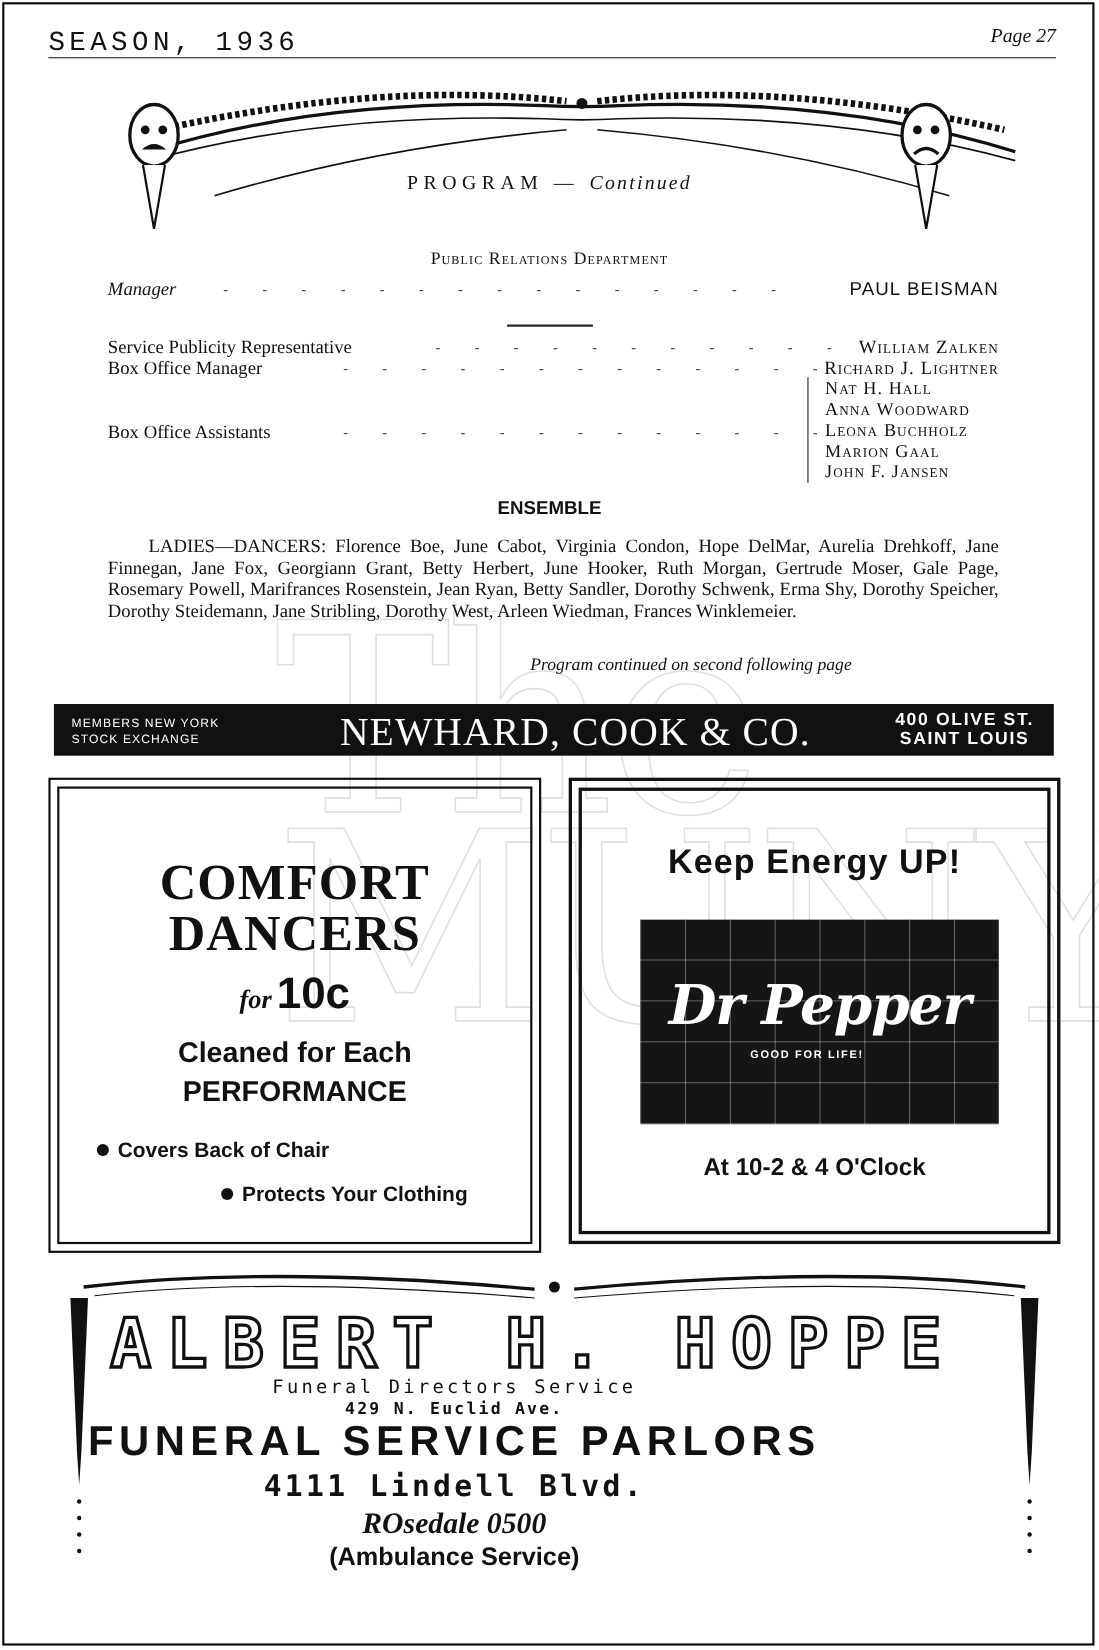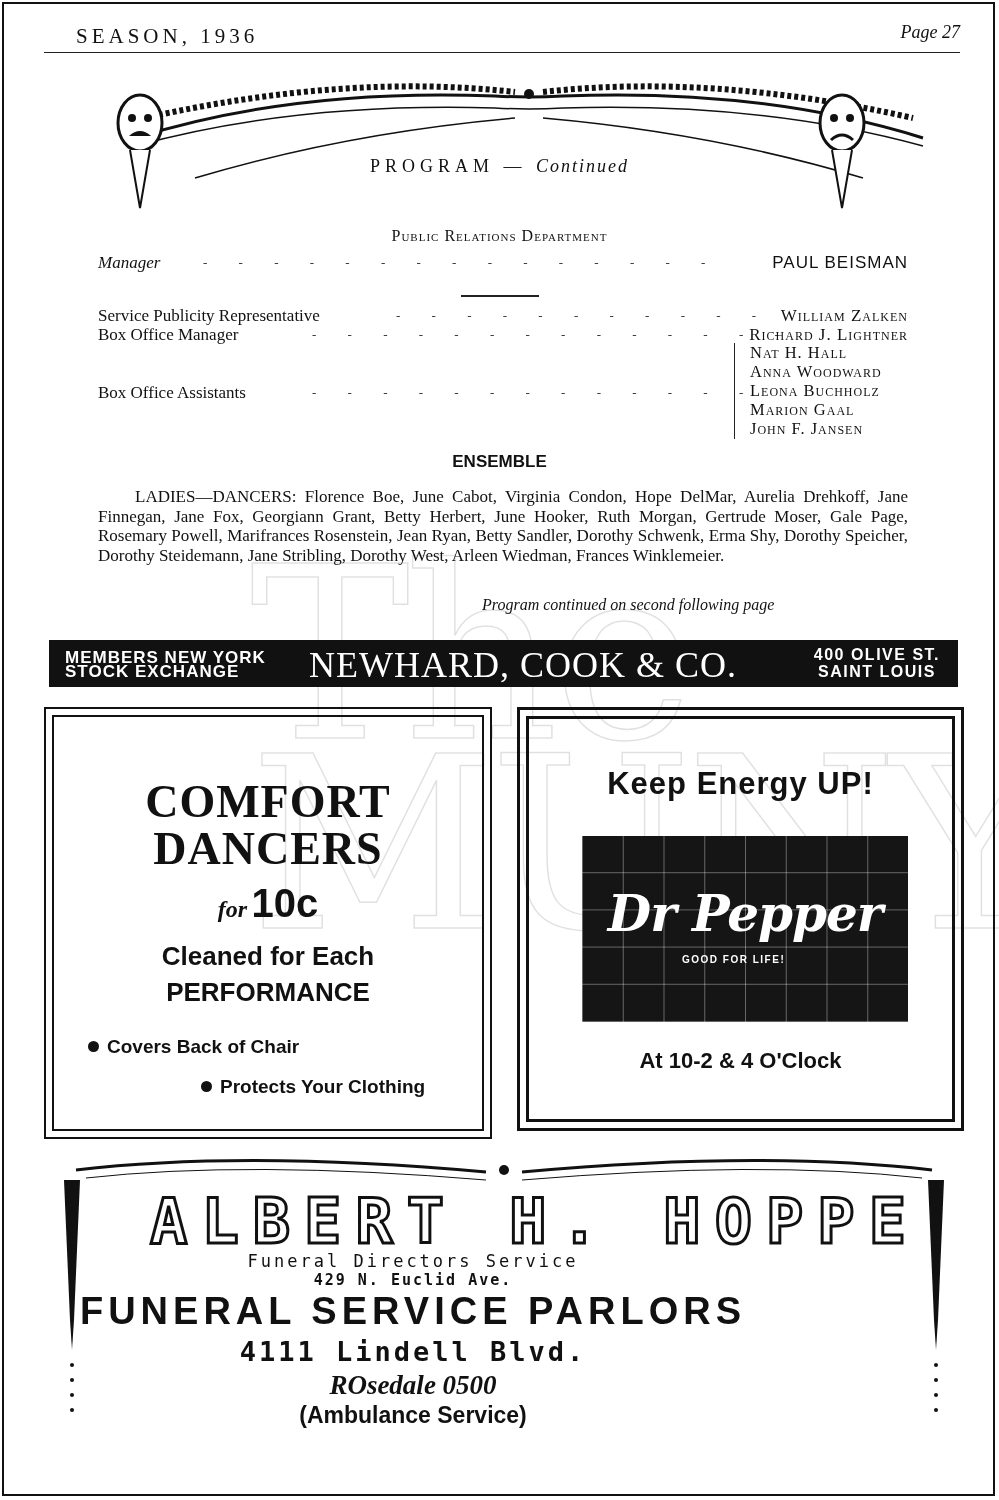--- a/index.html
+++ b/index.html
@@ -1,57 +1,57 @@
 <!DOCTYPE html>
 <html><head>
 <meta charset="utf-8">
 <style>
   html,body{margin:0;padding:0;background:#fff;}
   body{width:999px;height:1500px;position:relative;overflow:hidden;font-family:"Liberation Serif",serif;color:#111;}
   .frame{position:absolute;left:2px;top:2px;width:993px;height:1494px;border:2px solid #111;box-sizing:border-box;}
   .header{position:absolute;left:44px;top:22px;width:916px;height:30px;border-bottom:1.5px solid #222;}
-  .season{position:absolute;left:0;top:2px;font-family:Liberation Serif, serif;font-size:21px;letter-spacing:4px;margin-left:32px;}
+  .season{position:absolute;left:0;top:2px;font-family:Liberation Mono, monospace;font-size:25px;letter-spacing:4px;}
   .pageno{position:absolute;right:0;top:0;font-style:italic;font-size:18px;}
   .ornament{position:absolute;left:95px;top:78px;width:868px;height:140px;}
   .prog-title{position:absolute;left:0;width:999px;top:156px;text-align:center;font-size:18px;letter-spacing:5px;}
   .prog-title i{letter-spacing:2px;}
   .dept{position:absolute;left:0;width:999px;top:227px;text-align:center;font-size:16px;font-variant:small-caps;letter-spacing:1px;}
   .row{position:absolute;left:98px;width:810px;font-size:17px;}
   .row .lbl{position:absolute;left:0;}
   .row .dots{position:absolute;color:#333;letter-spacing:14px;font-size:13px;top:2px;}
   .row .val{position:absolute;right:0;font-variant:small-caps;letter-spacing:1px;}
   .rule{position:absolute;left:461px;top:295px;width:78px;height:1.5px;background:#222;}
   .bracket{position:absolute;left:734px;top:343px;width:8px;height:96px;border-left:1.5px solid #222;}
   .assist{position:absolute;left:750px;top:343px;font-size:16.5px;font-variant:small-caps;letter-spacing:1px;line-height:19px;}
   .ensemble{position:absolute;left:0;width:999px;top:452px;text-align:center;font-family:"Liberation Sans",sans-serif;font-weight:bold;font-size:17px;}
   .dancers{position:absolute;left:98px;width:810px;top:487px;font-size:17px;line-height:19.5px;text-align:justify;text-indent:37px;}
   .cont{position:absolute;left:482px;top:596px;font-style:italic;font-size:16px;}
   .banner{position:absolute;left:49px;top:640px;width:909px;height:47px;background:#111;color:#fff;}
-  .banner .l{position:absolute;left:16px;top:11px;font-family:"Liberation Sans",sans-serif;font-weight:bold;font-size:17px;line-height:14px;letter-spacing:1px;}
+  .banner .l{position:absolute;left:16px;top:11px;font-family:"Liberation Sans",sans-serif;font-weight:normal;font-size:11px;line-height:14px;letter-spacing:1px;}
   .banner .c{position:absolute;left:260px;top:4px;font-family:"Liberation Serif",serif;font-size:36px;letter-spacing:1px;}
   .banner .r{position:absolute;right:18px;top:6px;font-family:"Liberation Sans",sans-serif;font-weight:bold;font-size:16px;line-height:17px;letter-spacing:1.5px;text-align:center;}
   .ad{position:absolute;border:2px solid #111;box-sizing:border-box;}
   .ad .inner{position:absolute;left:6px;top:6px;right:6px;bottom:6px;border:2px solid #111;}
   .cush{left:44px;top:707px;width:448px;height:432px;}
   .cush .t{position:absolute;left:0;width:100%;text-align:center;font-family:"Liberation Sans",sans-serif;font-weight:bold;}
   .cush .big{font-family:"Liberation Serif",serif;font-size:46px;letter-spacing:1px;}
   .cush .med{font-family:Liberation Sans, sans-serif;font-size:26px;}
   .bullet{position:absolute;font-family:"Liberation Sans",sans-serif;font-weight:bold;font-size:19px;}
   .bullet b{display:inline-block;width:11px;height:11px;border-radius:50%;background:#111;margin-right:8px;vertical-align:1px;}
   .pep{left:517px;top:707px;width:447px;height:424px;border-width:3px;}
   .pep .inner{border-width:3px;}
   .pep .head{position:absolute;left:0;width:100%;top:56px;text-align:center;font-family:"Liberation Sans",sans-serif;font-weight:bold;font-size:31px;letter-spacing:1px;}
   .pep .tile{position:absolute;left:62px;top:126px;width:326px;height:186px;background:#151515;
      background-image:linear-gradient(90deg,rgba(255,255,255,.35) 1px,transparent 1px),linear-gradient(0deg,rgba(255,255,255,.35) 1px,transparent 1px);
      background-size:40.75px 37.2px;}
   .pep .logo{position:absolute;left:0;width:100%;top:48px;text-align:center;color:#fff;font-family:"DejaVu Serif",serif;font-style:italic;font-weight:bold;font-size:50px;letter-spacing:-1px;}
   .pep .good{position:absolute;left:100px;top:118px;color:#fff;font-family:"Liberation Sans",sans-serif;font-weight:bold;font-size:10px;letter-spacing:1.5px;}
   .pep .foot{position:absolute;left:0;width:100%;top:338px;text-align:center;font-family:"Liberation Sans",sans-serif;font-weight:bold;font-size:22px;}
   .hoppe-orn{position:absolute;left:46px;top:1150px;width:916px;height:280px;}
-  .hname{position:absolute;left:100px;top:1185px;width:820px;text-align:right;font-family:"DejaVu Sans Mono",monospace;font-weight:bold;font-size:62px;letter-spacing:14px;color:#fff;-webkit-text-stroke:3px #111;}
+  .hname{position:absolute;left:100px;top:1185px;width:820px;text-align:left;font-family:"DejaVu Sans Mono",monospace;font-weight:bold;font-size:62px;letter-spacing:14px;color:#fff;-webkit-text-stroke:3px #111;}
   .hl{position:absolute;left:0;width:826px;text-align:center;font-family:"DejaVu Sans Mono",monospace;}
   .wm{position:absolute;left:250px;top:560px;font-family:"DejaVu Serif",serif;font-size:240px;color:transparent;-webkit-text-stroke:1.5px rgba(0,0,0,.12);letter-spacing:-6px;line-height:190px;}
 </style>
 </head>
 <body>
 
 <div class="frame"></div>
 
 <div class="header">
   <span class="season">SEASON, 1936</span>

